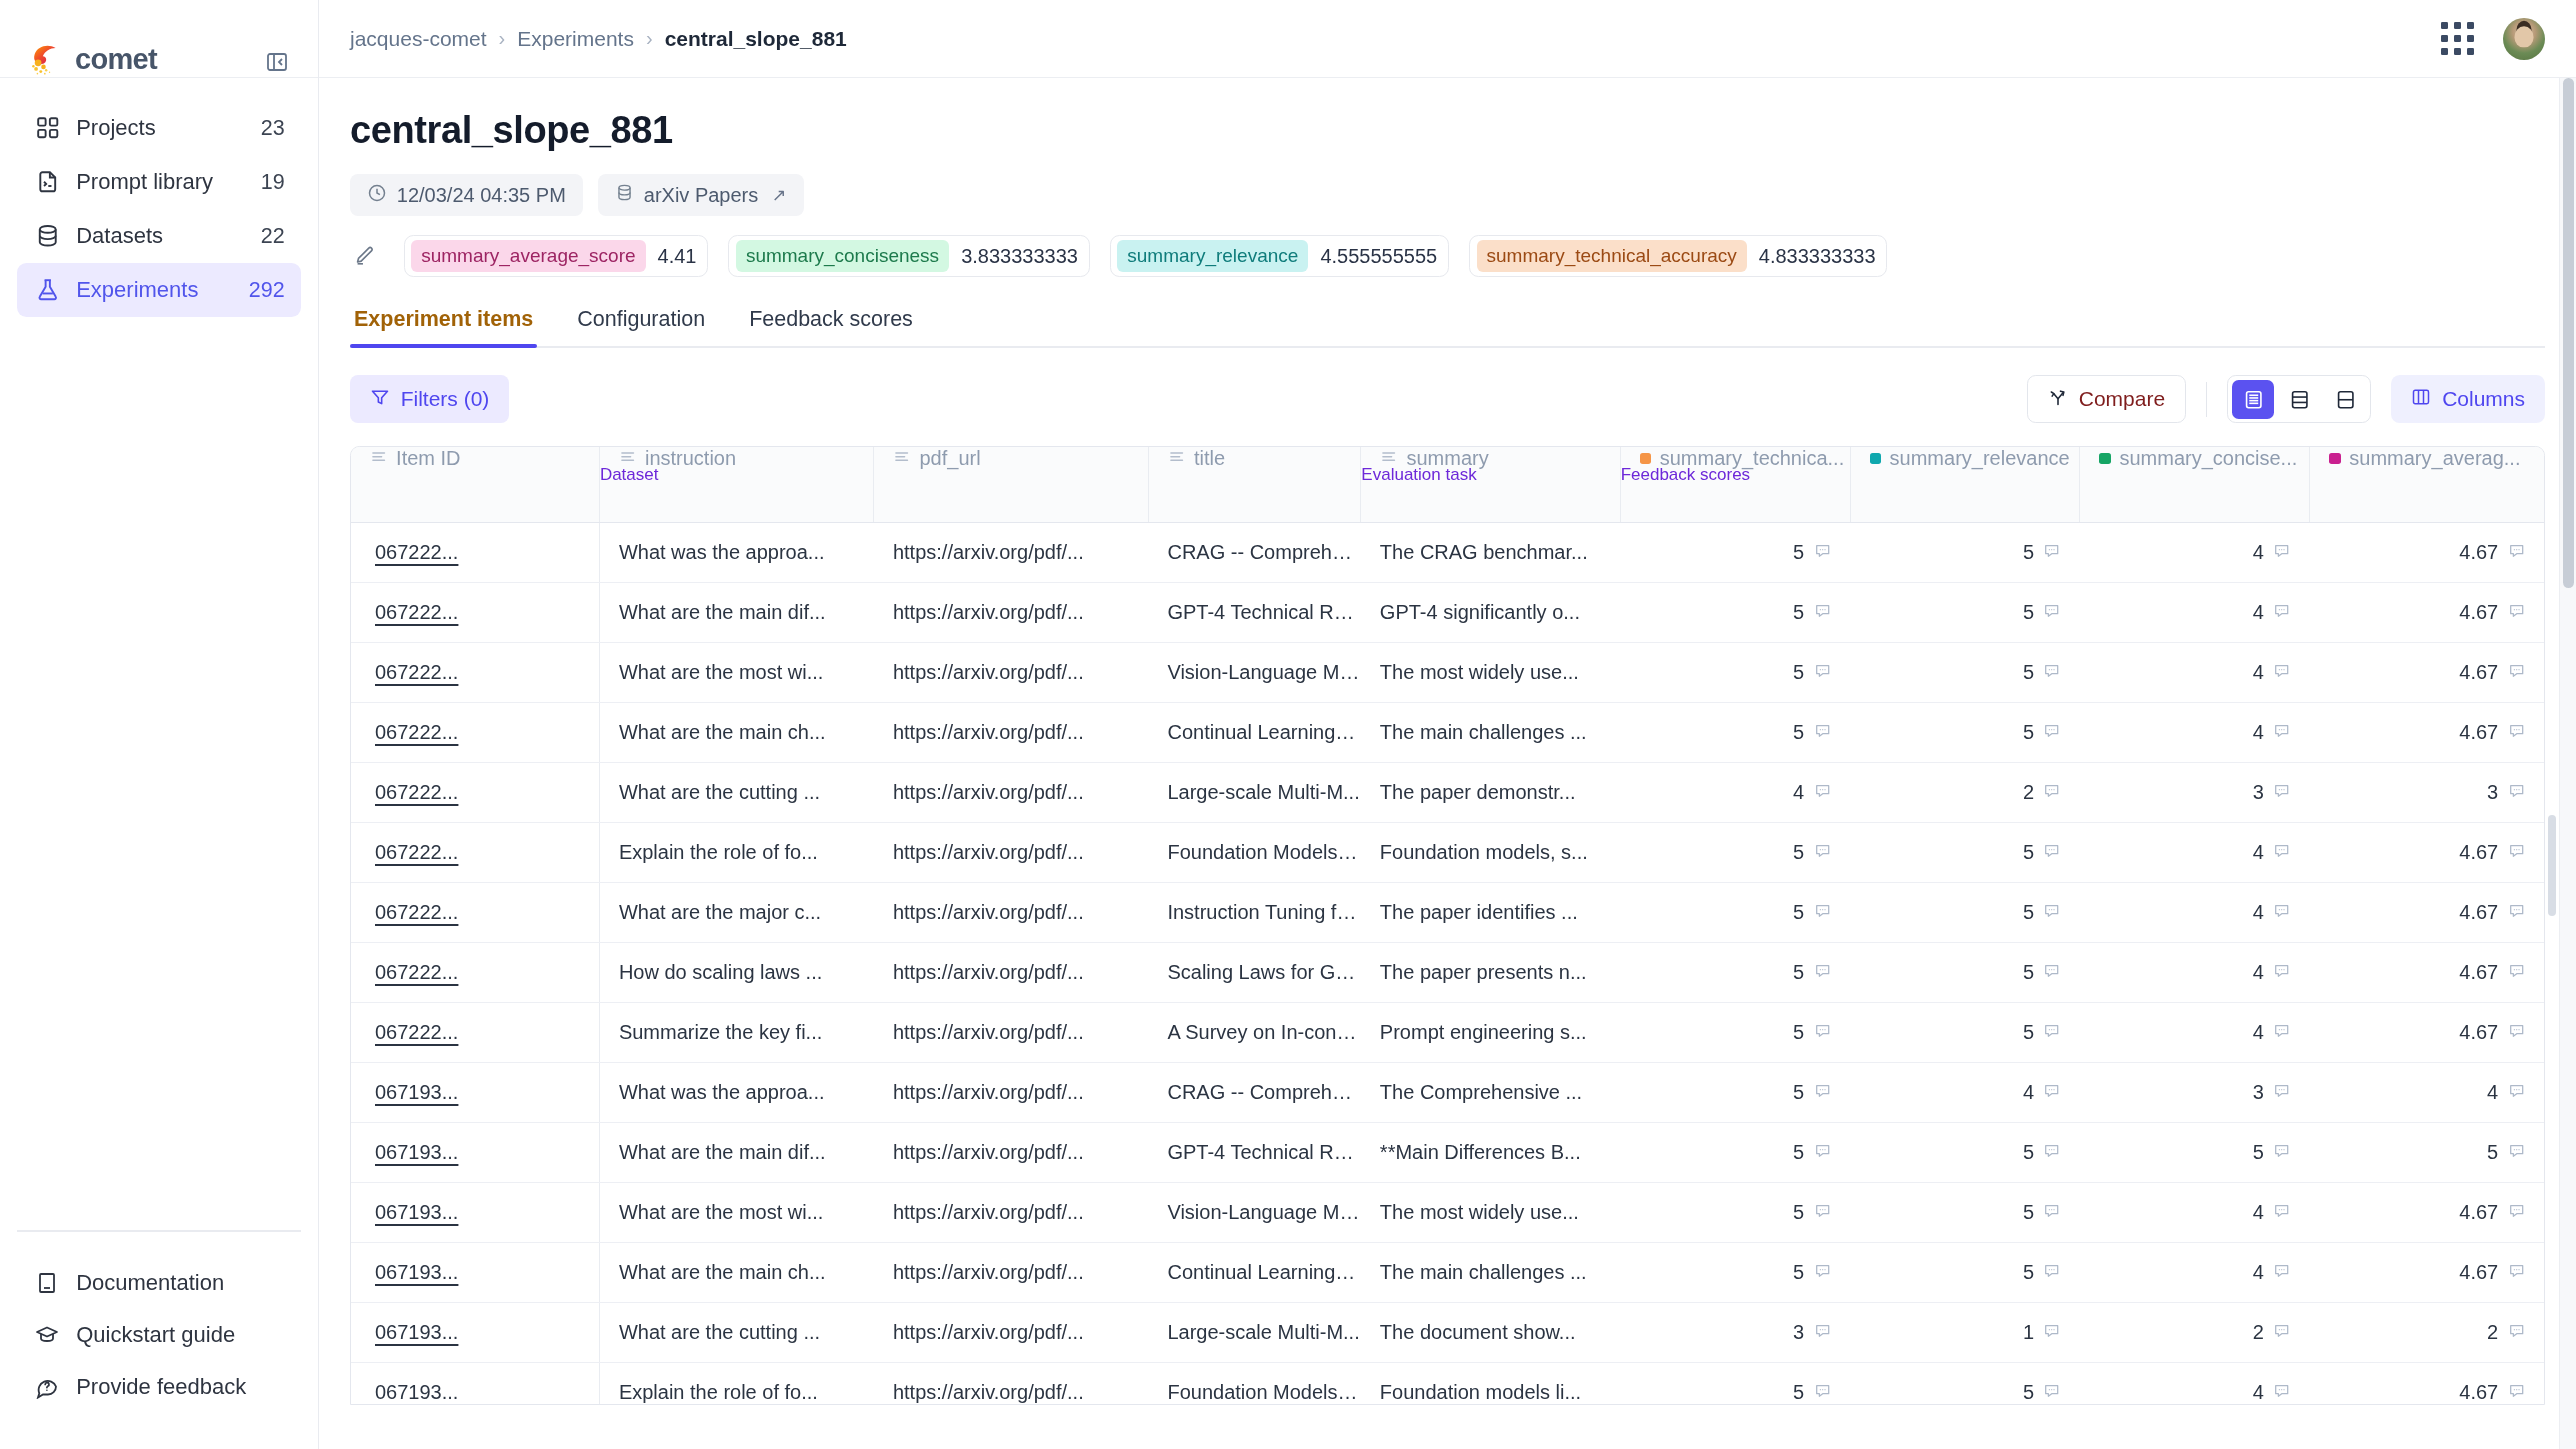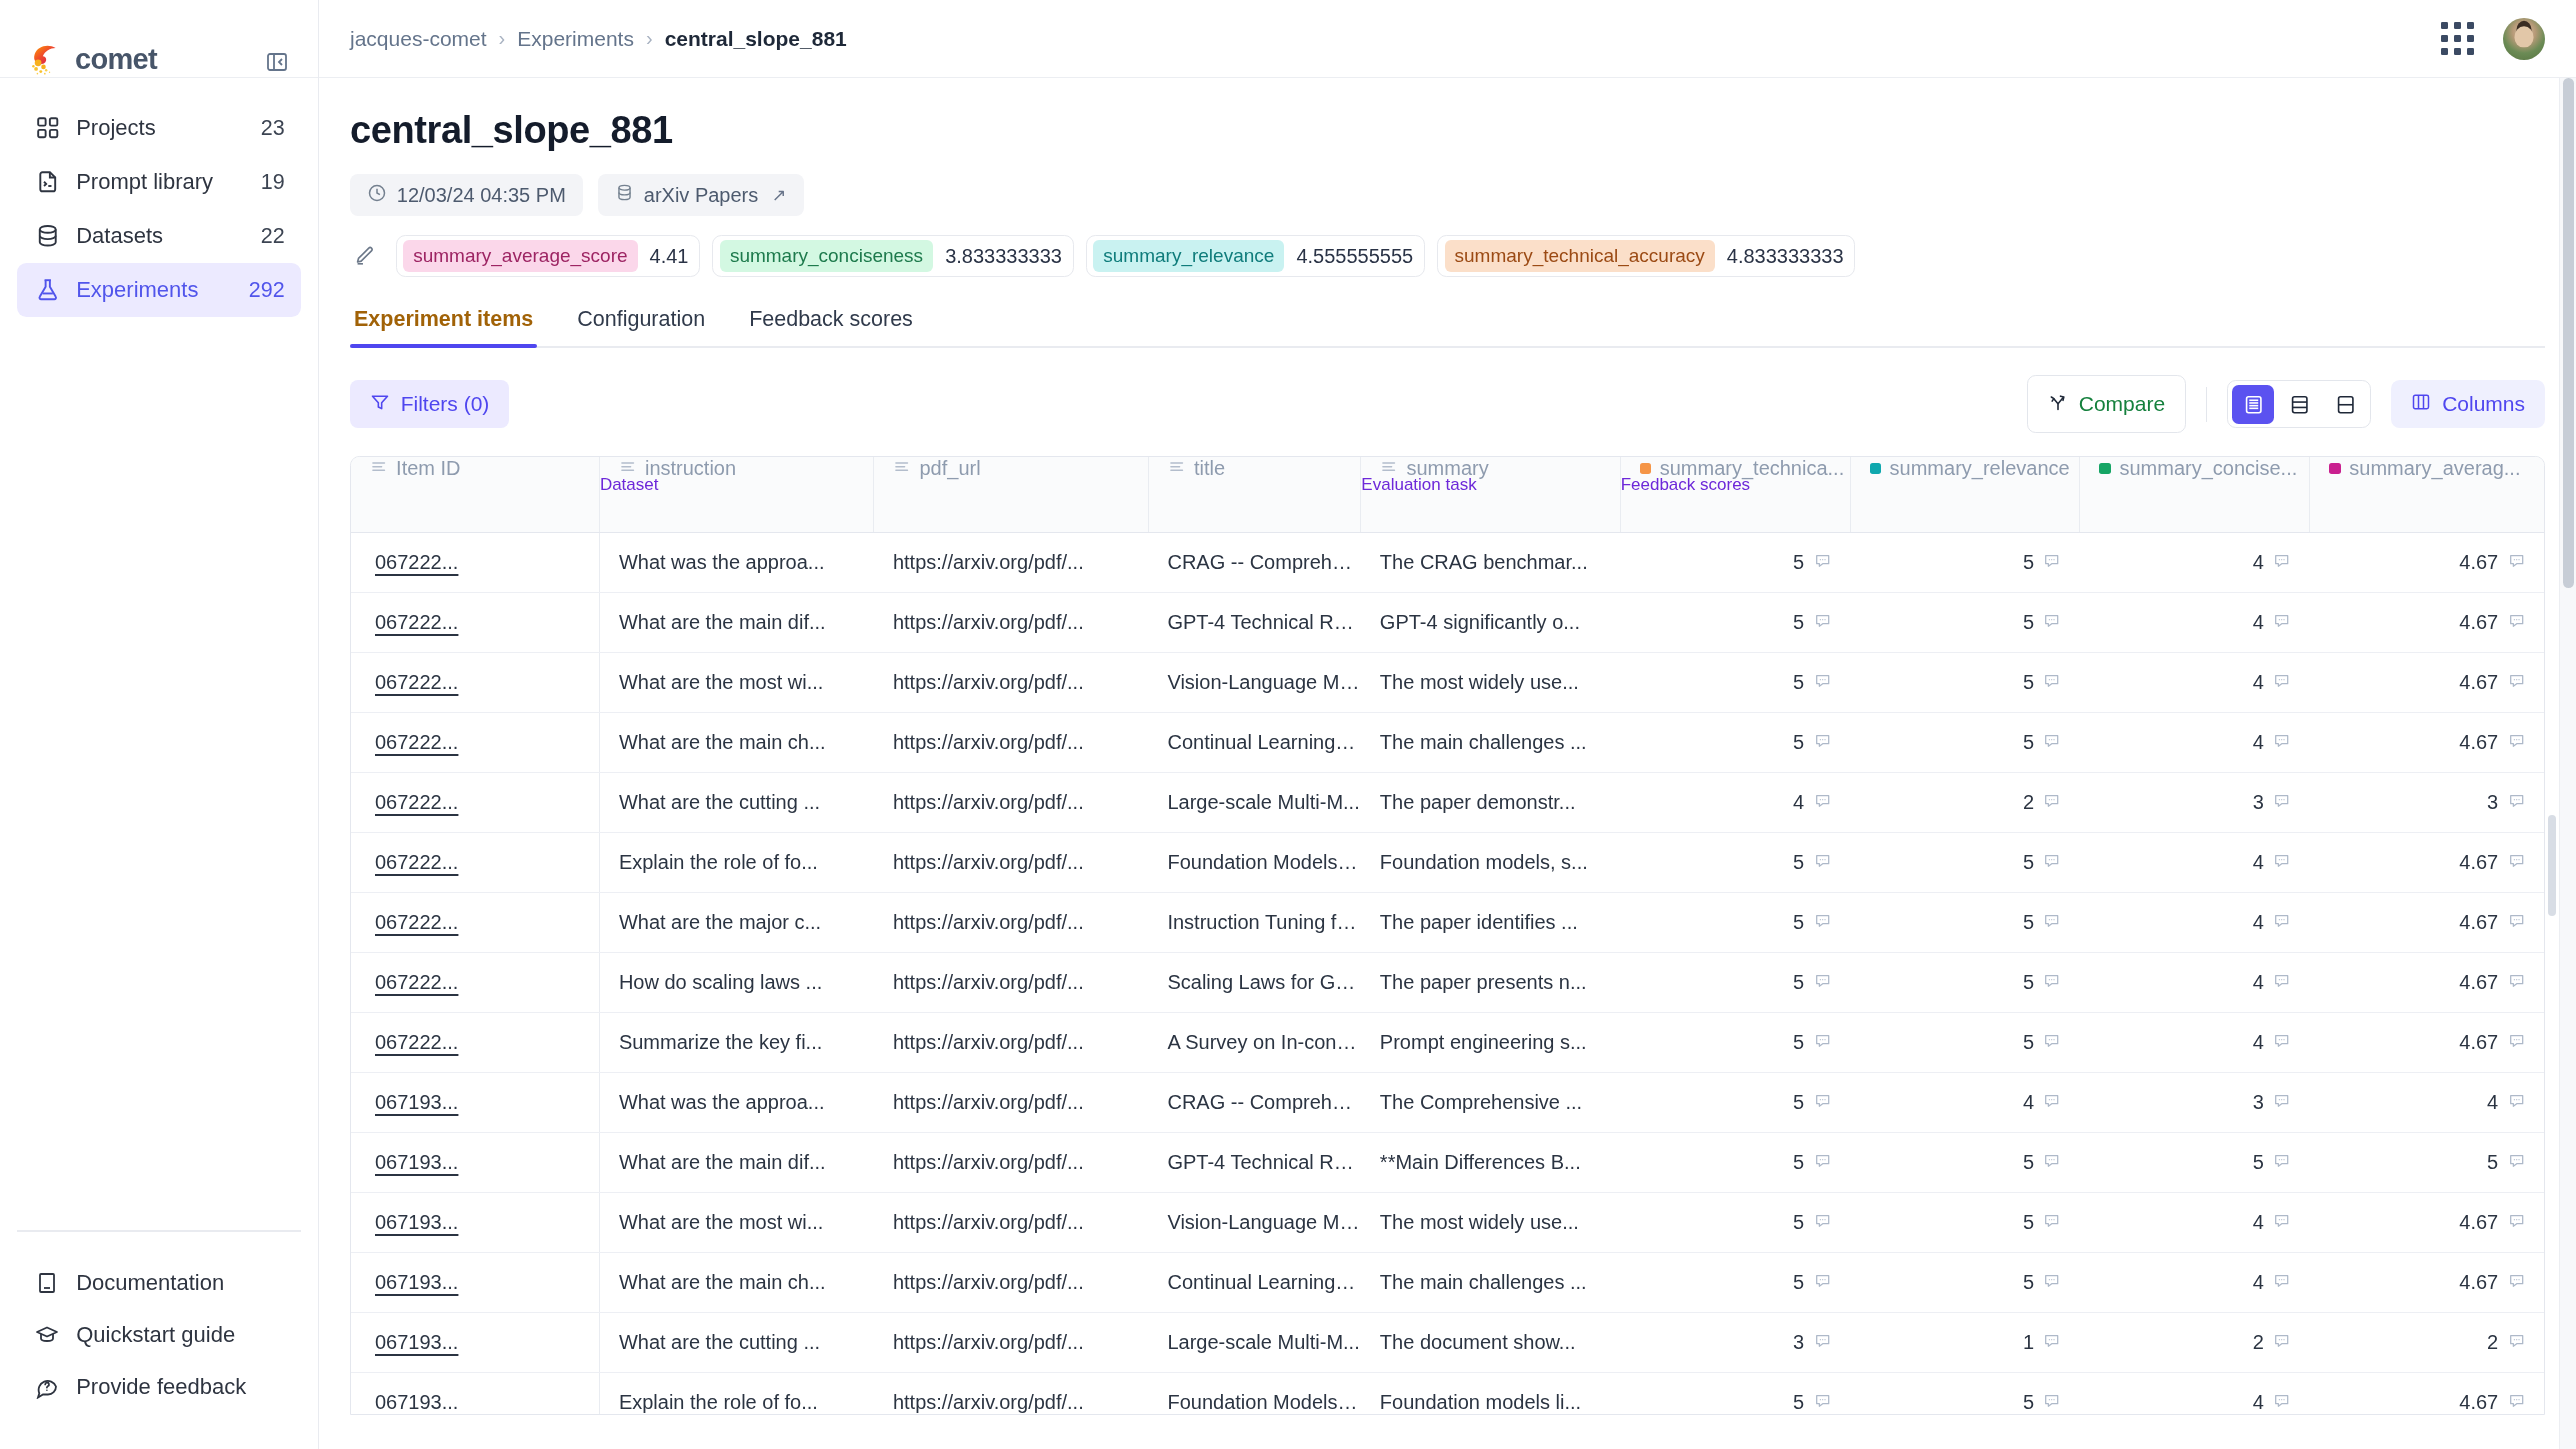--- a/index.html
+++ b/index.html
@@ -88,21 +88,21 @@
 
   .meta-row { display: flex; align-items: center; gap: 14.8px; margin-top: 22px; }
   .meta-chip {
     display: flex; align-items: center; gap: 9.4px;
     background: #f3f4f7; border-radius: 8px;
     height: 42px; padding: 0 17.4px;
     font-size: 20px; color: #4d5a6e; cursor: pointer;
   }
   .ext-arrow { color: #68748a; font-size: 17.4px; margin-left: 4px; }
 
-  .scores-row { display: flex; align-items: center; gap: 12px; margin-top: 19px; }
+  .scores-row { display: flex; align-items: center; gap: 20px; margin-top: 19px; }
   .pencil-btn { width: 29.5px; height: 29.5px; display:flex; align-items:center; justify-content:center; cursor:pointer; margin-right: 4px; }
   .score-card {
     display: flex; align-items: center; gap: 12px;
     border: 1.3px solid #e7e9ee; border-radius: 9.4px;
     height: 42px; padding: 0 10.7px 0 6.7px; cursor: pointer;
   }
   .score-tag {
     border-radius: 6px; padding: 4.7px 10px;
     font-size: 19px; font-weight: 400; white-space: nowrap;
   }
@@ -126,22 +126,22 @@
   .filters-btn {
     display: flex; align-items: center; gap: 10.7px;
     background: #eceaff; color: #4f46ef;
     border-radius: 8px; height: 48px; padding: 0 20px;
     font-size: 21px; cursor: pointer; font-weight: 400;
   }
   .toolbar-right { display: flex; align-items: center; gap: 20px; }
   .compare-btn {
     display: flex; align-items: center; gap: 10.7px;
     border: 1.3px solid #e3e6ec; border-radius: 8.7px;
-    height: 58px; padding: 0 20px; font-size: 21px;
-    color: #15803d; background: #fff; cursor: pointer;
+    height: 48px; padding: 0 20px; font-size: 21px;
+    color: #7f1d1d; background: #fff; cursor: pointer;
   }
   .tb-sep { width: 1.3px; height: 35px; background: #e3e6ec; }
   .seg-group {
     display: flex; align-items: center; gap: 4px;
     border: 1.3px solid #e3e6ec; border-radius: 8.7px;
     height: 48px; padding: 4px; background: #fff;
   }
   .seg-btn {
     width: 42px; height: 39px; border-radius: 6.7px;
     display: flex; align-items: center; justify-content: center;

